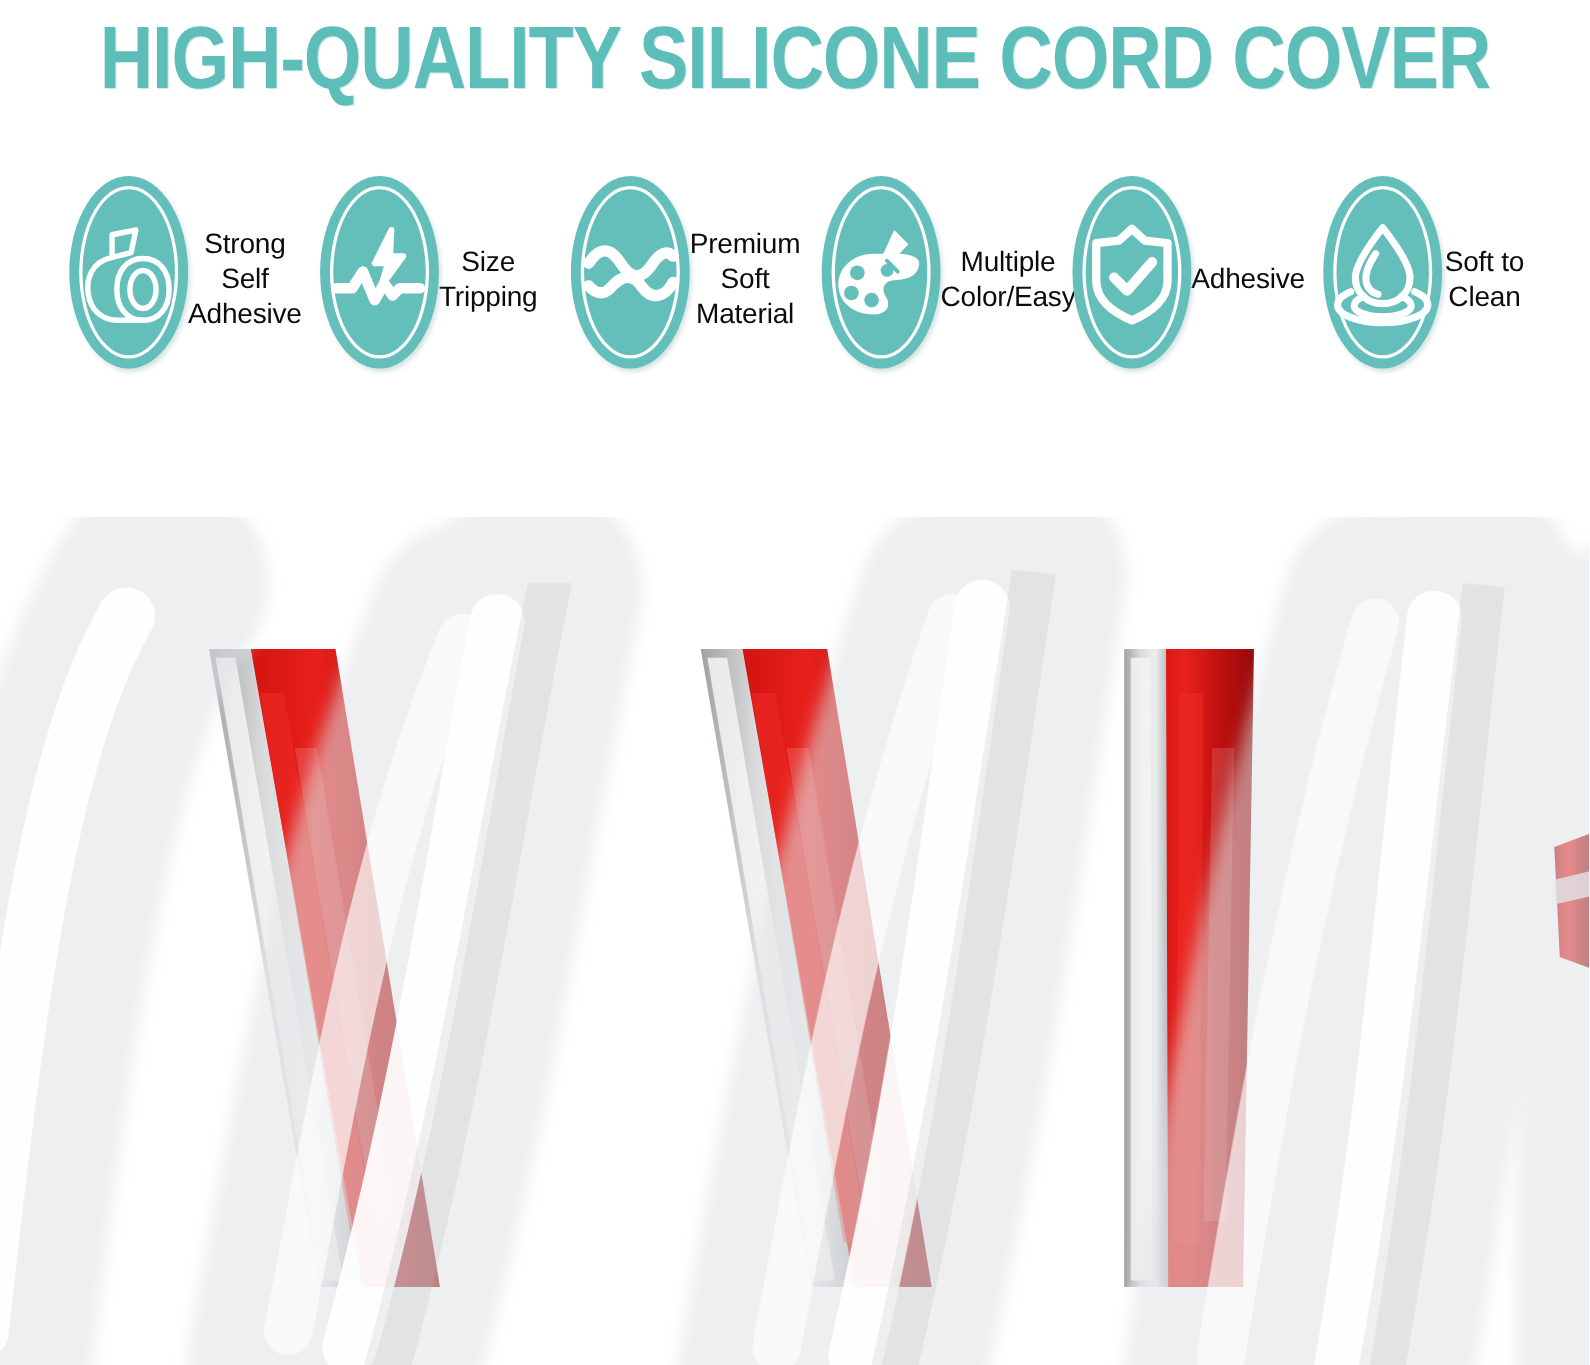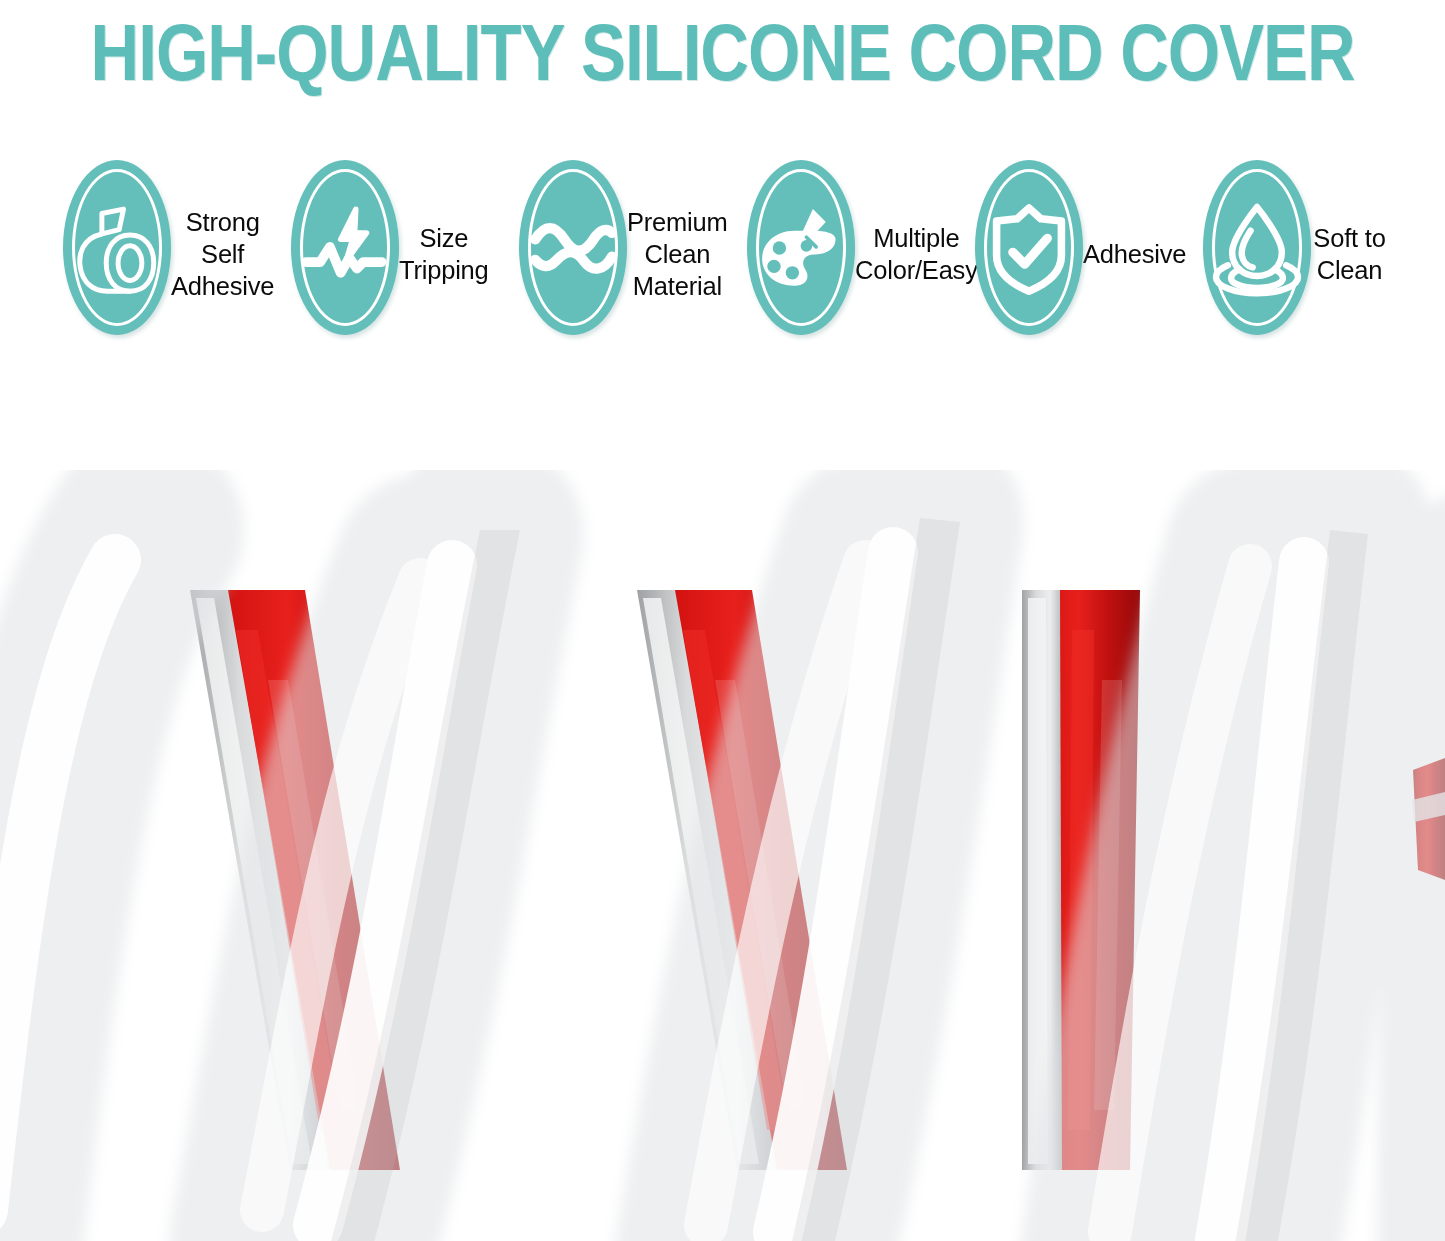--- a/index.html
+++ b/index.html
@@ -152,21 +152,21 @@
 
   <div class="feature-item">
     <div class="feature-badge">
       <span>
         <svg viewBox="0 0 100 100" fill="none" stroke="#ffffff" stroke-width="9.5" stroke-linecap="round" stroke-linejoin="round">
           <path d="M15 42 C24 28 33 28 42 42 C51 56 60 56 69 42 C75 33 81 31 86 36"></path>
           <path d="M15 61 C21 68 28 69 34 62 C43 52 52 50 60 62 C68 73 79 71 86 58"></path>
         </svg>
       </span>
     </div>
-    <div class="feature-label">Premium Clean
+    <div class="feature-label">Premium Soft
 Material</div>
   </div>
 
   <div class="feature-item">
     <div class="feature-badge">
       <span>
         <svg viewBox="0 0 100 100">
           <g fill="#ffffff">
             <path d="M44 34 C26 34 14 46 14 60 C14 74 26 85 44 85 C52 85 56 81 56 76
                      C56 71 52 69 52 64 C52 59 56 56 63 56 C75 56 82 50 82 42

